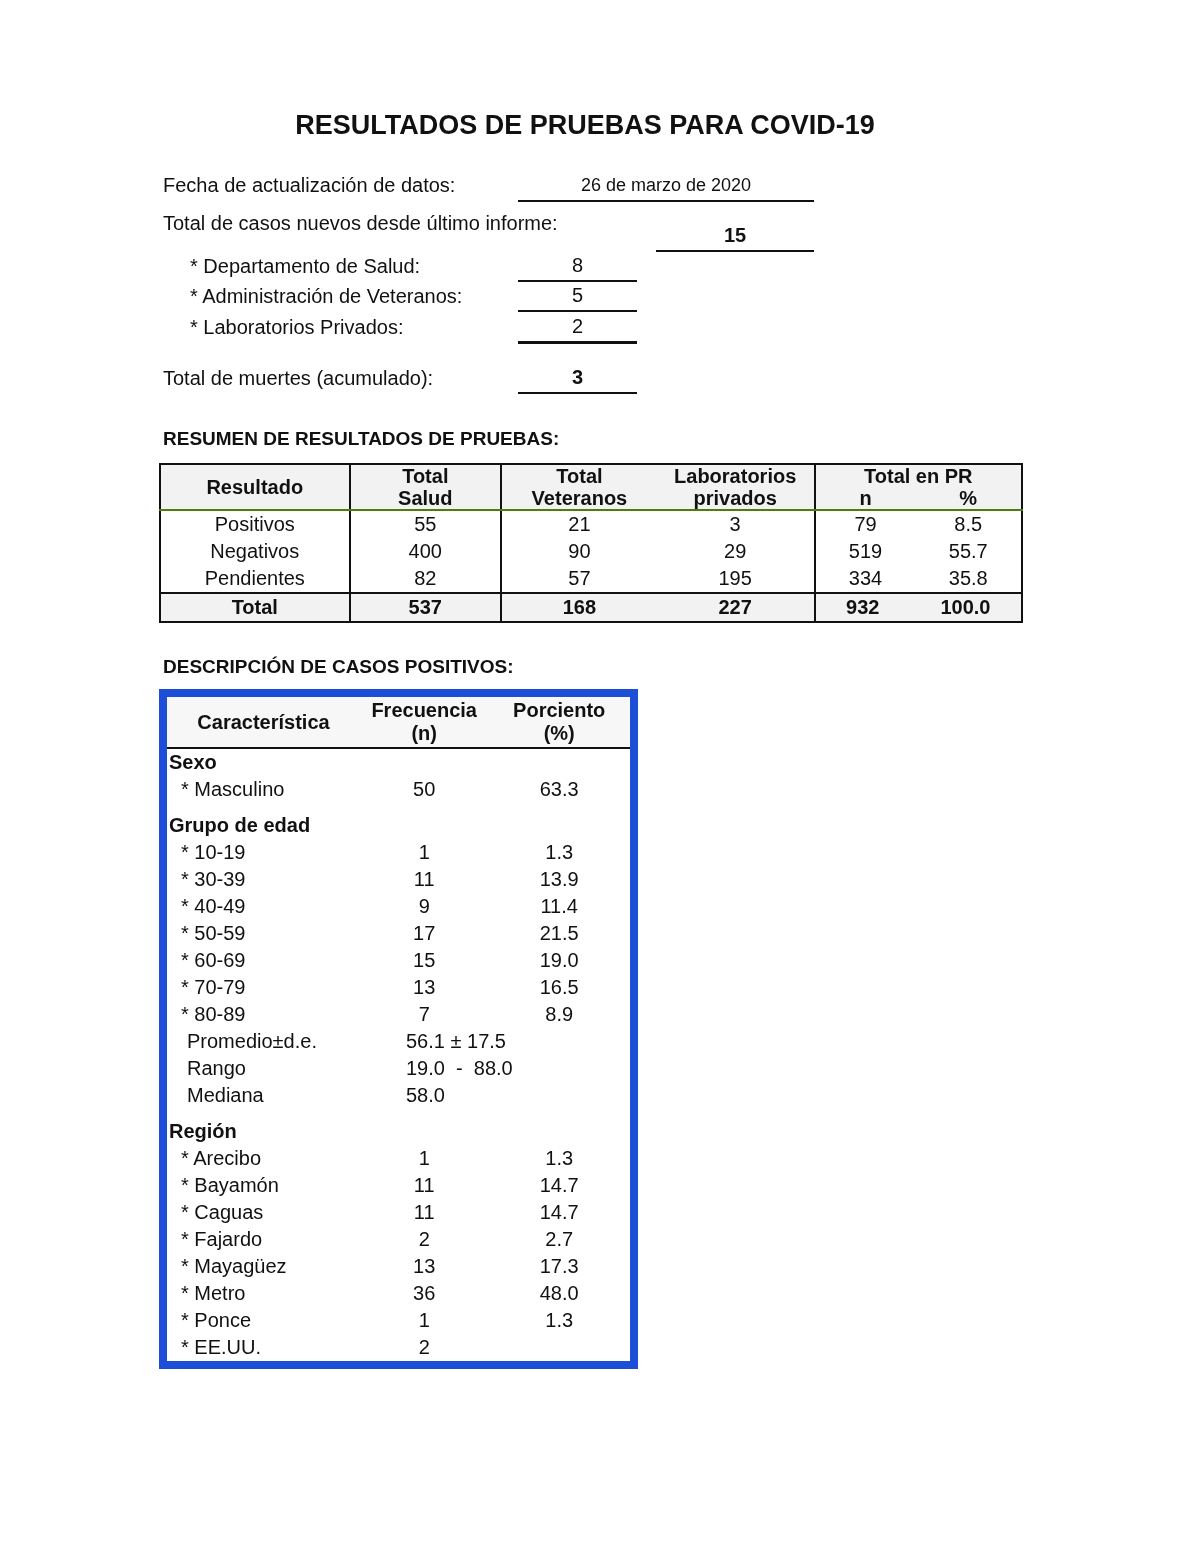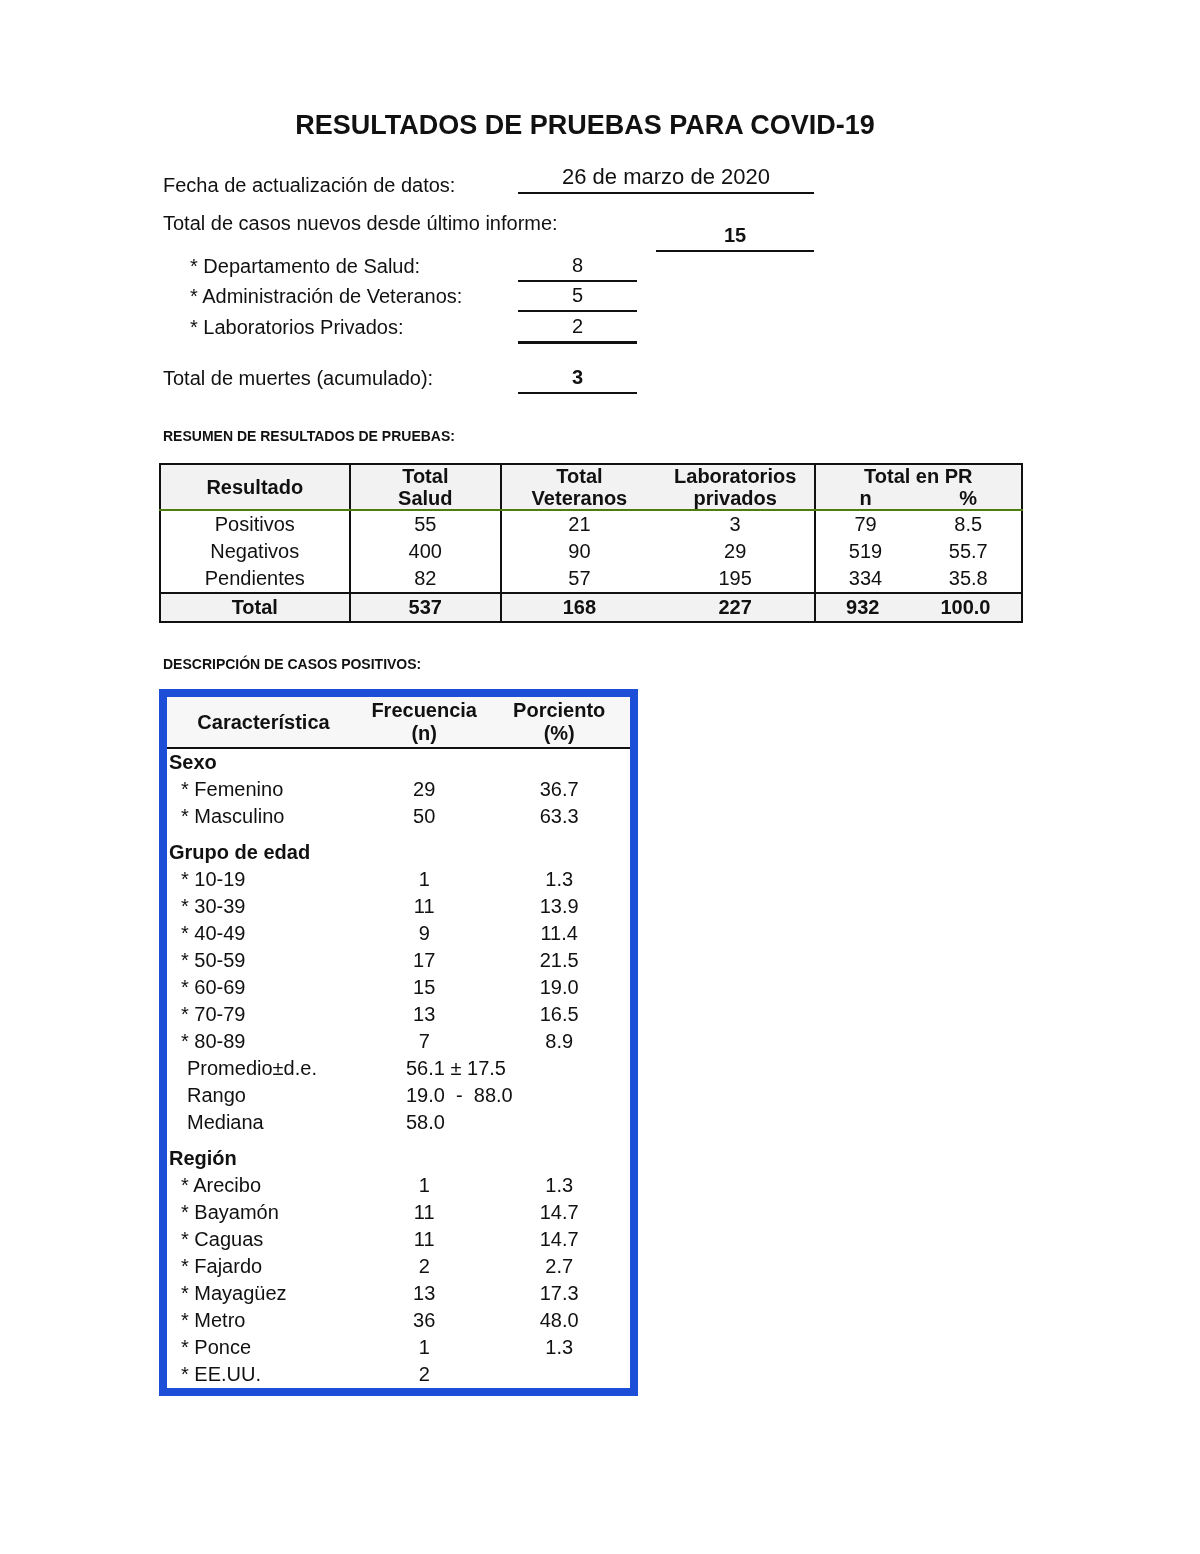--- a/index.html
+++ b/index.html
@@ -2,21 +2,21 @@
 <html><head>
 <meta charset="utf-8">
 <style>
   html, body { margin: 0; padding: 0; background: #ffffff; }
   body { width: 1200px; height: 1554px; position: relative; font-family: "Liberation Sans", sans-serif; color: #111; }
   .abs { position: absolute; }
   .title { left: 0; width: 1140px; top: 110px; text-align: center; font-size: 27px; font-weight: bold; letter-spacing: 0px; margin-left: 15px; }
   .lbl { font-size: 20px; white-space: nowrap; }
   .val { font-size: 20px; text-align: center; border-bottom: 2px solid #111; height: 28px; line-height: 26px; }
   .bold { font-weight: bold; }
-  .section { font-size: 14px; font-weight: bold; }
+  .section { font-size: 19px; font-weight: bold; }
 
   table { border-collapse: collapse; position: absolute; font-size: 20px; }
   .t1 { left: 159px; top: 463px; width: 864px; border: 2px solid #111; }
   .t1 th { background: #f2f2f2; font-weight: bold; line-height: 22px; padding: 0; border-bottom: 2px solid #4d7c0f; }
   .t1 td { text-align: center; padding: 0; height: 27px; line-height: 27px; }
   .t1 .vline { border-right: 2px solid #111; }
   .t1 tr.total td { background: #f2f2f2; font-weight: bold; border-top: 2px solid #111; height: 26px; }
   .t1 .sub { display: flex; justify-content: space-around; }
 
   .t2 { left: 159px; top: 689px; width: 479px; border: 8px solid #1d4ed8; }
@@ -27,21 +27,21 @@
   .t2 td.item { padding-left: 14px; }
   .t2 td.stat { padding-left: 20px; }
   .t2 tr.gap td { height: 9px; line-height: 9px; }
 </style>
 </head>
 <body>
 
 <div class="abs title">RESULTADOS DE PRUEBAS PARA COVID-19</div>
 
 <div class="abs lbl" style="left:163px;top:174px;">Fecha de actualización de datos:</div>
-<div class="abs val" style="left:518px;top:164px;width:296px;font-size:22px;">26 de marzo de 2020</div>
+<div class="abs val" style="left:518px;top:172px;width:296px;font-size:18px;">26 de marzo de 2020</div>
 
 <div class="abs lbl" style="left:163px;top:212px;">Total de casos nuevos desde último informe:</div>
 <div class="abs val bold" style="left:656px;top:222px;width:158px;">15</div>
 
 <div class="abs lbl" style="left:190px;top:255px;">* Departamento de Salud:</div>
 <div class="abs val" style="left:518px;top:252px;width:119px;">8</div>
 <div class="abs lbl" style="left:190px;top:285px;">* Administración de Veteranos:</div>
 <div class="abs val" style="left:518px;top:282px;width:119px;">5</div>
 <div class="abs lbl" style="left:190px;top:316px;">* Laboratorios Privados:</div>
 <div class="abs val" style="left:518px;top:313px;width:119px;border-bottom-width:3px;">2</div>
@@ -152,25 +152,20 @@
           <div>Porciento</div>
           <div>(%)</div>
         </th>
   </tr>
   </tbody>
     <tbody id="t2body">
       <tr>
         <td class="cat" colspan="3">Sexo</td>
       </tr>
       <tr>
-        <td class="item">* Femenino</td>
-        <td class="c">29</td>
-        <td class="c">36.7</td>
-      </tr>
-      <tr>
         <td class="item">* Masculino</td>
         <td class="c">50</td>
         <td class="c">63.3</td>
       </tr>
       <tr class="gap">
         <td colspan="3"></td>
       </tr>
       <tr>
         <td class="cat" colspan="3">Grupo de edad</td>
       </tr>

